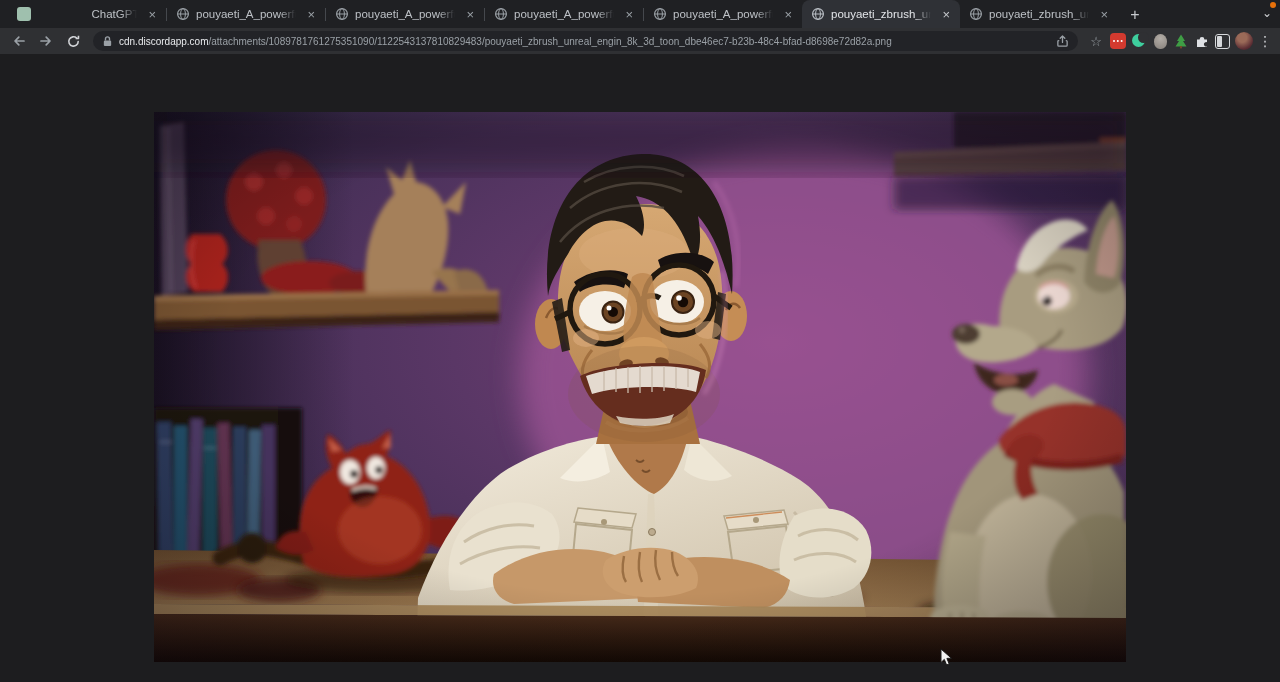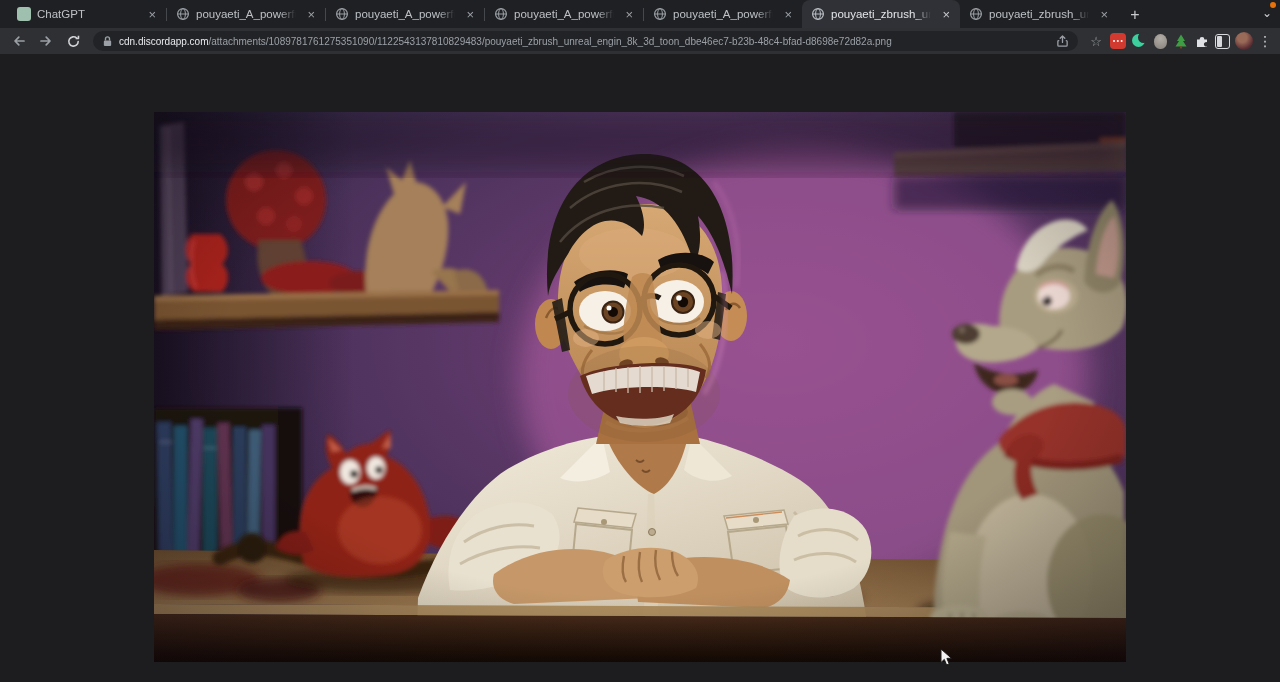--- a/index.html
+++ b/index.html
@@ -8,21 +8,21 @@
   .screen { width:1280px; height:682px; position:relative; }
 
   
   .tabbar { height:28px; background:#1f2023; display:flex; align-items:flex-end;
     padding-left:8px; position:relative; }
   .tab { width:158px; height:28px; display:flex; align-items:center; gap:6px;
     padding:0 7px 0 9px; color:#bdc1c6; font-size:11.5px; flex:none; position:relative; }
   .tab.active { background:#2f3136; border-radius:8px 8px 0 0; color:#e2e4e8; }
   .tab .ttl { flex:1; white-space:nowrap; overflow:hidden;
     -webkit-mask-image:linear-gradient(90deg,#000 82%,transparent 98%);
-    mask-image:linear-gradient(90deg,#000 82%,transparent 98%); }
+    mask-image:linear-gradient(90deg,#000 82%,transparent 98%);text-align:right; }
   .tab .cls { color:#9aa0a6; font-size:13px; line-height:1; padding:1px 3px; border-radius:3px; }
   .tab.active .cls { color:#c6c9cd; }
   .sep { width:1px; height:13px; background:#45484d; margin-bottom:7px; flex:none; }
   .fav { width:14px; height:14px; flex:none; }
   .fav.chatgpt { background:#9fc0ae; border-radius:3px; }
   .newtab { width:26px; text-align:center; color:#c8cbcf; font-size:16px; line-height:26px;
     margin-left:4px; flex:none; }
   .tabsearch { position:absolute; right:8px; top:6px; color:#cfd1d4; font-size:12px; }
   .update-dot { position:absolute; right:4px; top:2px; width:6px; height:6px;
     border-radius:50%; background:#e8710a; }

